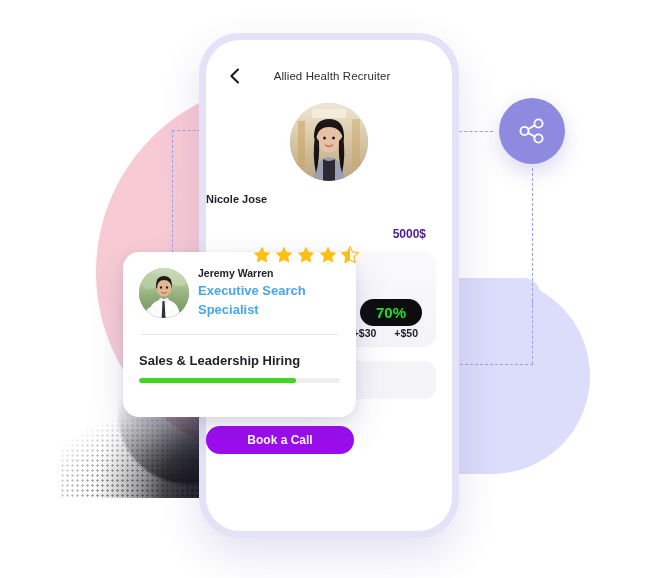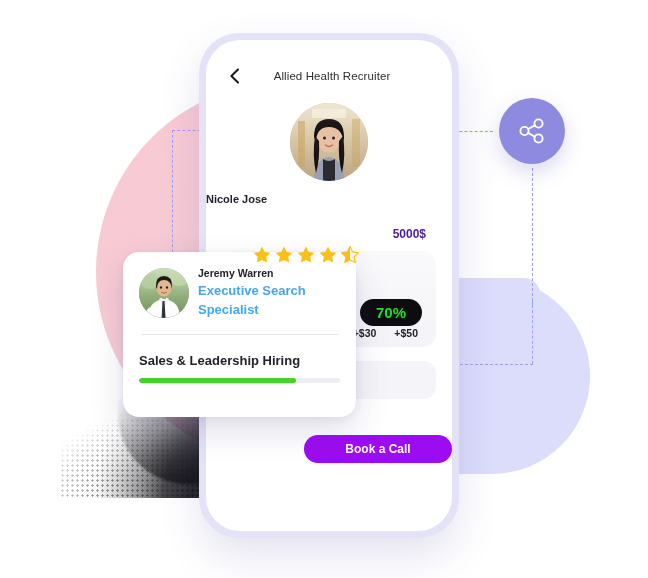--- a/index.html
+++ b/index.html
@@ -215,22 +215,22 @@
     box-sizing: border-box;
   }
   .note-placeholder {
     font-size: 10.5px;
     color: #b4b4bf;
     letter-spacing: .2px;
   }
 
   .book-wrap {
     display: flex;
-    justify-content: flex-end;
-    margin-top: 36px;
+    justify-content: flex-start;
+    margin-top: 27px;
   }
   .book-btn {
     width: 148px;
     height: 28px;
     border-radius: 16px;
     background: #9d0cf0;
     color: #ffffff;
     font-size: 12px;
     font-weight: 700;
     display: flex;

